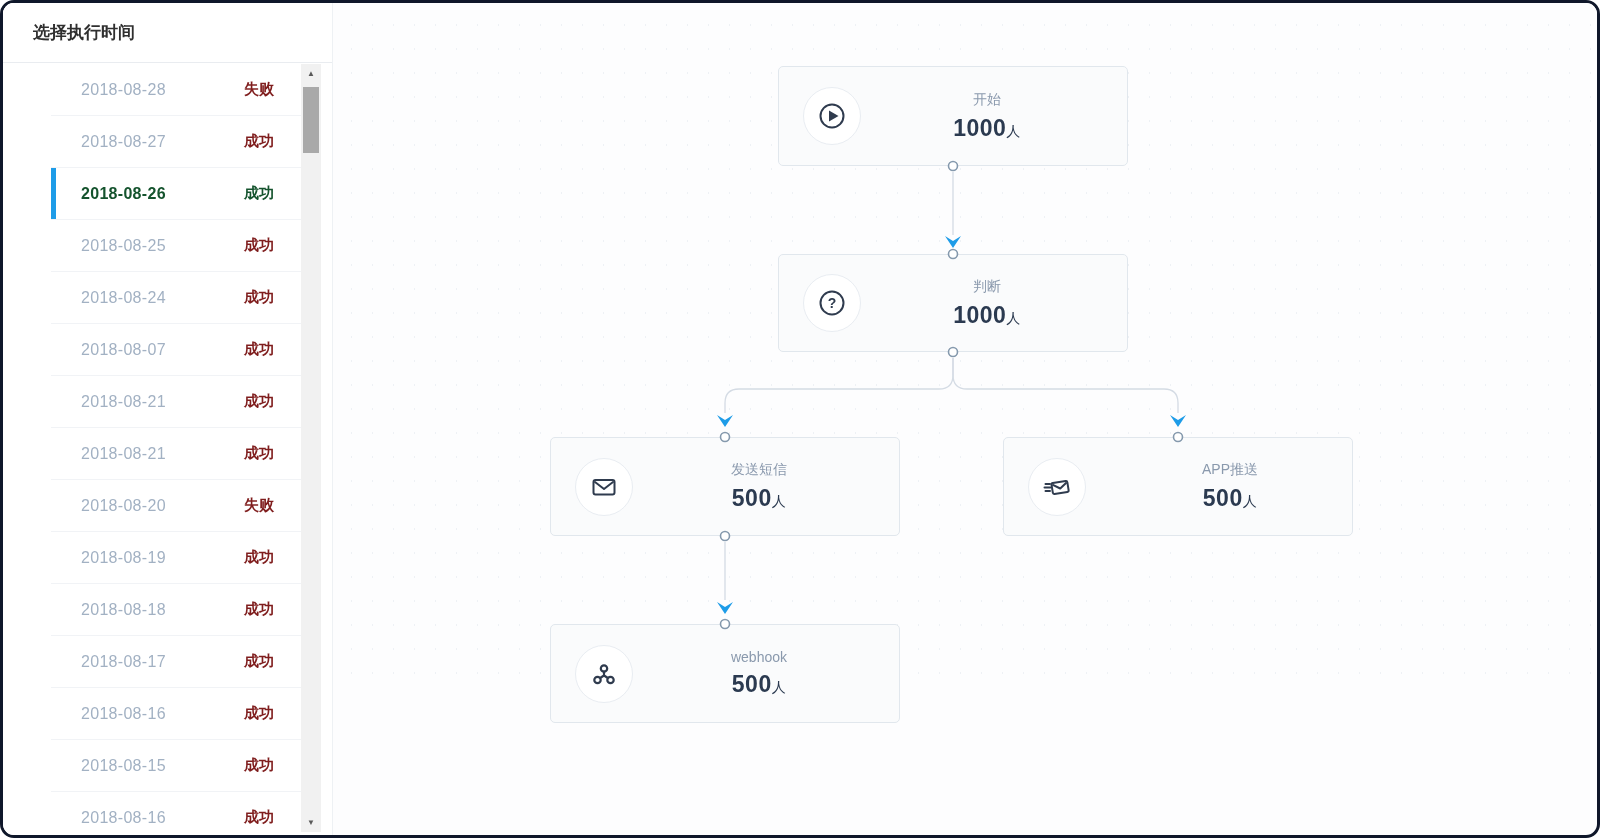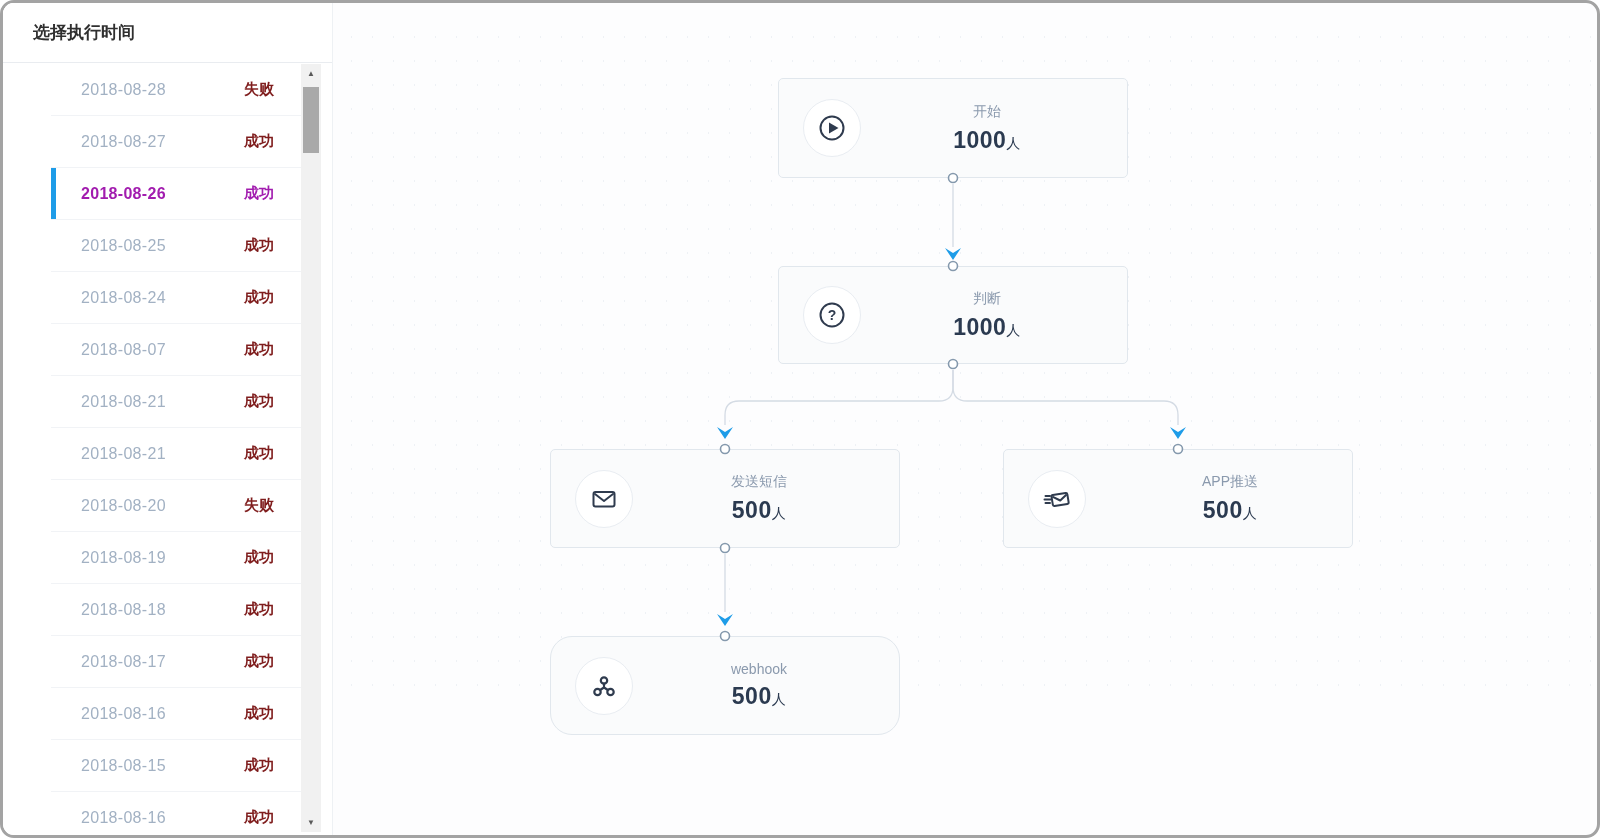--- a/index.html
+++ b/index.html
@@ -1,40 +1,40 @@
 <!DOCTYPE html>
 <html><head>
 <meta charset="utf-8">
 <style>
   * { box-sizing: border-box; margin: 0; padding: 0; }
   html,body { width:1600px; height:838px; background:#fff; font-family:"Liberation Sans", sans-serif; }
   .frame {
     position:absolute; left:0; top:0; width:1600px; height:838px;
-    border:3px solid #a3a3a3; border-radius:14px; overflow:hidden; background:#fdfdfe;
+    border:3px solid #0f172a; border-radius:14px; overflow:hidden; background:#fdfdfe;
   }
 
   
   .sidebar {
     position:absolute; left:0; top:0; width:330px; height:100%;
     background:#fff; border-right:1px solid #eef1f4;
   }
   .sidebar-header {
     height:60px; line-height:60px; padding-left:30px;
     font-size:17px; font-weight:bold; color:#2f2f2f;
     border-bottom:1px solid #e9ecf0; background:#fff;
   }
   .date-list { position:absolute; top:61px; left:0; right:22px; bottom:0; overflow:hidden; }
   .date-row {
     position:relative; height:52px; display:flex; align-items:center;
     padding:0 36px 0 30px; justify-content:space-between;
     border-bottom:1px solid #f1f3f6; background:#fff; cursor:pointer;margin-left:48px;
   }
   .date-row .row-date { font-size:16px; color:#a2b1c3; letter-spacing:0.3px; }
   .date-row .row-status { font-size:15px; color:#7f1d1d;font-weight:bold; }
-  .date-row.selected .row-date, .date-row.selected .row-status { color:#a21caf; font-weight:bold; }
+  .date-row.selected .row-date, .date-row.selected .row-status { color:#14532d; font-weight:bold; }
   .date-row.selected::before {
     content:""; position:absolute; left:0; top:0; bottom:0; width:5px; background:#1e9ce8;
   }
 
   
   .scrollbar {
     position:absolute; top:61px; right:11px; width:20px; bottom:3px;
     background:#f1f1f1;
   }
   .scroll-btn {
@@ -43,21 +43,21 @@
   }
   .scroll-btn.up { top:0; }
   .scroll-btn.down { bottom:0; }
   .scroll-thumb {
     position:absolute; left:2px; top:23px; width:16px; height:66px;
     background:#a9a9a9; cursor:pointer;
   }
 
   
   .canvas {
-    position:absolute; left:330px; top:12px; width:1267px; height:672px;
+    position:absolute; left:330px; top:0; width:1267px; height:672px;
     background-color:#fdfdfe;
     background-image: radial-gradient(circle, #eef1f5 1.1px, transparent 1.1px);
     background-size: 21px 24px; background-position: 8px 10px;
   }
   .flow-node {
     position:absolute; width:350px; height:99px;
     background:#fafbfc; border:1px solid #e1e7ed; border-radius:5px;
     display:flex; align-items:center; cursor:pointer;
   }
   .node-icon-circle {
@@ -67,21 +67,21 @@
   }
   .node-text { flex:1; text-align:center; padding-right:14px; }
   .node-label { font-size:14px; color:#8a99ad; margin-bottom:6px; }
   .node-count { font-size:23px; font-weight:bold; color:#2b3a50; letter-spacing:0.5px; }
   .node-count .unit { font-size:14px; font-weight:normal; color:#2b3a50; }
 
   #node-start   { left:445px; top:63px;  height:100px; }
   #node-judge   { left:445px; top:251px; height:98px; }
   #node-sms     { left:217px; top:434px;justify-content:center; }
   #node-push    { left:670px; top:434px;gap:36px; }
-  #node-webhook { left:217px; top:621px;border-radius:22px; }
+  #node-webhook { left:217px; top:621px; }
 
   .connector-layer { position:absolute; left:0; top:0; width:1267px; height:832px; pointer-events:none; }
 </style>
 </head>
 <body>
 
 <div class="frame">
 
   <div class="sidebar">
     <div class="sidebar-header">选择执行时间</div>

